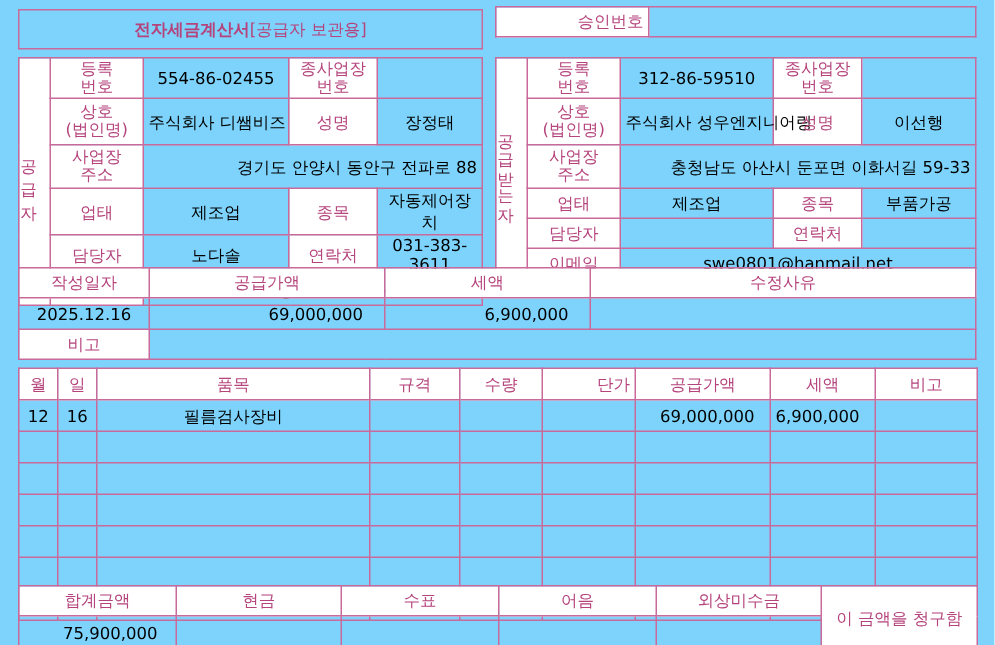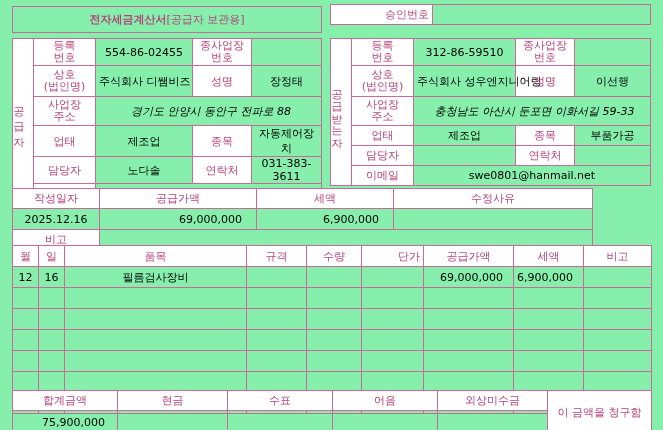--- a/index.html
+++ b/index.html
@@ -1,23 +1,23 @@
 <!DOCTYPE html>
 <html><head>
 <meta charset="utf-8">
 <style>
   html,body{margin:0;padding:0;background:#fff;}
   body{font-family:"DejaVu Sans","Liberation Sans",sans-serif;}
   #sheet{
-    position:relative;width:663px;height:430px;background:#86efac;
+    position:relative;width:663px;height:430px;background:#7dd3fc;
     color:#000;font-size:11px;
   }
   table{border-collapse:collapse;}
   .c{text-align:center;}
-  .l{text-align:center;font-style:italic;}
+  .l{text-align:right;}
   .r{text-align:right;}
   .lbl{background:#fff;color:#b5447c;text-align:center;font-size:11px;}
   .val{color:#000;}
   .tbl{position:absolute;border-collapse:collapse;table-layout:fixed;}
   .tbl td{border:1px solid #c96a9a;padding:0 3px;font-size:11px;height:19px;}
   .title{
     font-size:15px;font-weight:bold;color:#b5447c;text-align:center;
     letter-spacing:0px;
   }
   .title small{font-size:11px;font-weight:normal;}
@@ -148,21 +148,21 @@
       <td class="c lbl">연락처</td>
       <td class="c val"></td>
     </tr>
     <tr>
       <td class="c lbl">이메일</td>
       <td class="c val" colspan="3">swe0801@hanmail.net</td>
     </tr>
   </tbody>
     </table>
 
-  <table class="tbl" style="left:12px; top:188px; width:581px;">
+  <table class="tbl" style="left:12px; top:178px; width:639px;">
     <tbody>
         <tr>
       <td class="c lbl" style="width:80px;">작성일자</td>
       <td class="c lbl" style="width:150px;">공급가액</td>
       <td class="c lbl" style="width:130px;">세액</td>
       <td class="c lbl">수정사유</td>
     </tr>
     <tr>
       <td class="c val" style="height:20px;">2025.12.16</td>
       <td class="r val" style="padding-right:14px;">69,000,000</td>

